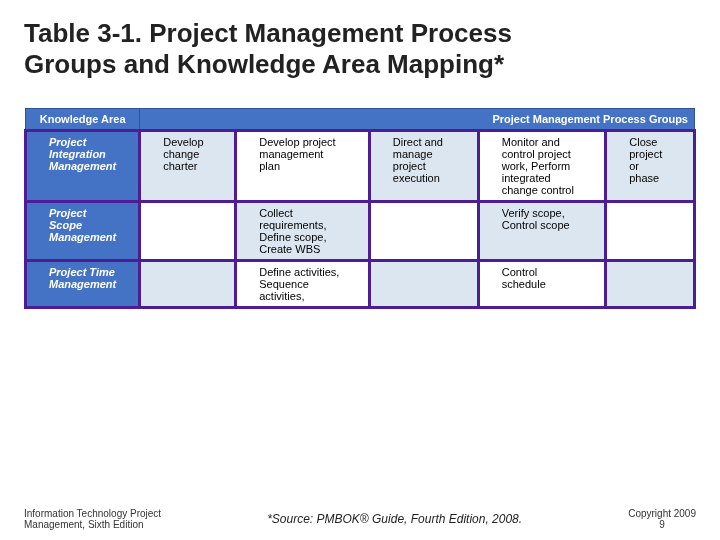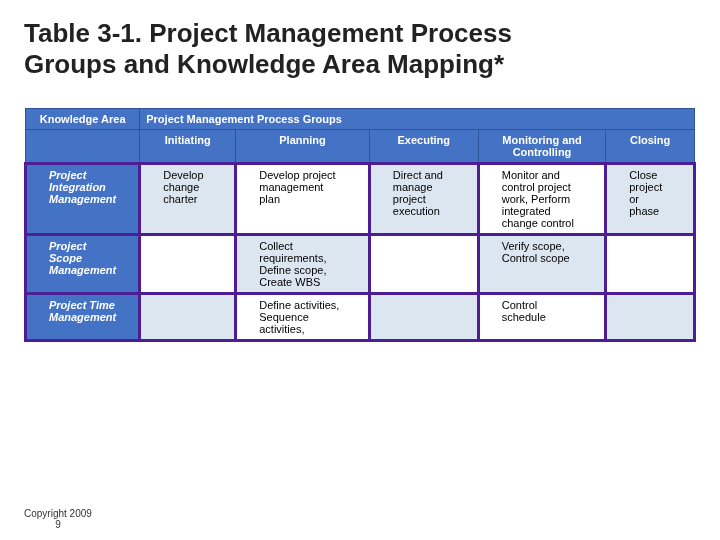--- a/index.html
+++ b/index.html
@@ -52,21 +52,21 @@
       color: #fff;
       width: 100px;
       vertical-align: middle;
       text-align: center;
       border: 1px solid #2f5496;
     }
 
     .th-pmg-span {
       background: #4472C4;
       color: #fff;
-      text-align: left;
+      text-align: right;
       border: 1px solid #2f5496;
     }
 
     
     .header-row-2 th {
       background: #4472C4;
       color: #fff;
       padding: 4px 6px;
       font-weight: bold;
       font-size: 11px;
@@ -134,28 +134,20 @@
     <span>Groups and Knowledge Area Mapping*</span>
   </div>
 
   <div class="table-wrapper">
     <table>
       <thead>
         <tr class="header-row-1">
           <th class="th-knowledge-area">Knowledge Area</th>
           <th class="th-pmg-span" colspan="5">Project Management Process Groups</th>
         </tr>
-        <tr class="header-row-2">
-          <th class="th-knowledge-area"></th>
-          <th>Initiating</th>
-          <th>Planning</th>
-          <th>Executing</th>
-          <th>Monitoring and Controlling</th>
-          <th>Closing</th>
-        </tr>
       </thead>
       <tbody>
         <tr>
           <td class="td-area">Project<br><em>Integration<br>Management</em></td>
           <td class="td-light">Develop change charter</td>
           <td class="td-white">Develop project management plan</td>
           <td class="td-light">Direct and manage project execution</td>
           <td class="td-white">Monitor and control project work, Perform integrated change control</td>
           <td class="td-light">Close project or phase</td>
         </tr>
@@ -173,19 +165,24 @@
           <td class="td-white">Define activities, Sequence activities,</td>
           <td class="td-light"></td>
           <td class="td-white">Control schedule</td>
           <td class="td-light"></td>
         </tr>
       </tbody>
     </table>
   </div>
 
   <div class="footer">
+    <div class="footer-left">
+      <div>Information Technology Project</div>
+      <div>Management, Sixth Edition</div>
+    </div>
+    <div class="footer-source">*Source: PMBOK® Guide, Fourth Edition, 2008.</div>
     <div class="footer-right">
       <div>Copyright 2009</div>
       <div>9</div>
     </div>
   </div>
 
 </div>
 
 </body></html>

